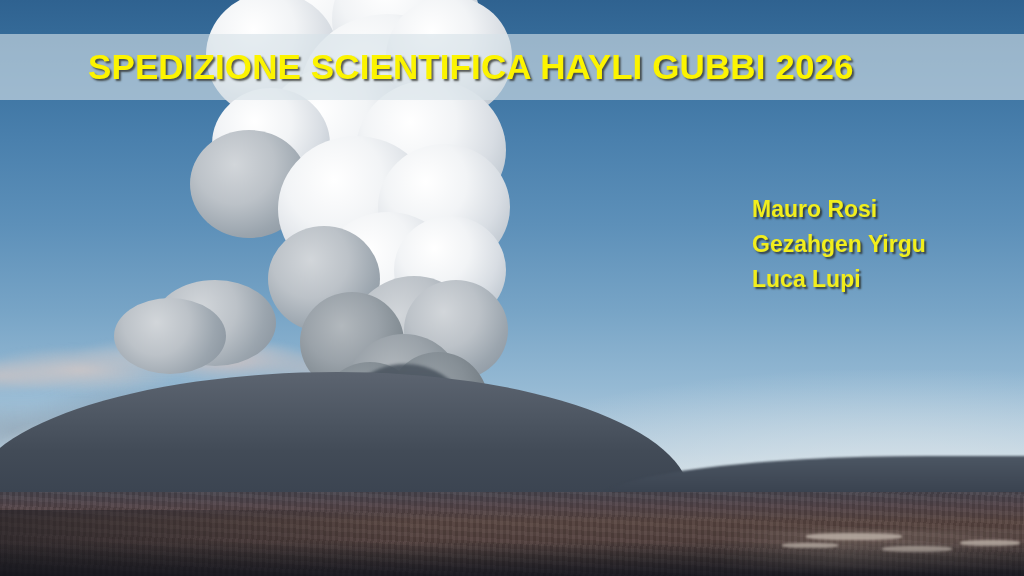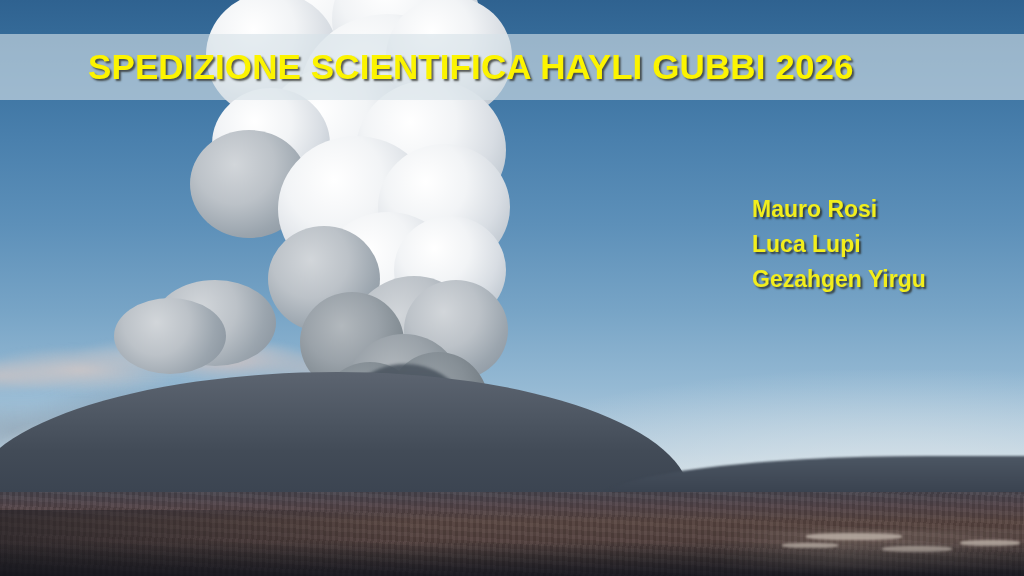--- a/index.html
+++ b/index.html
@@ -244,17 +244,17 @@
     </div>
   </div>
 
   <div class="banner"></div>
 
   <h1 class="title">SPEDIZIONE SCIENTIFICA HAYLI GUBBI 2026</h1>
 
 
   <div class="authors">
     <div>Mauro Rosi</div>
+    <div>Gezahgen Yirgu</div>
     <div>Luca Lupi</div>
-    <div>Gezahgen Yirgu</div>
   </div>
 
 </div>
 
 </body></html>

